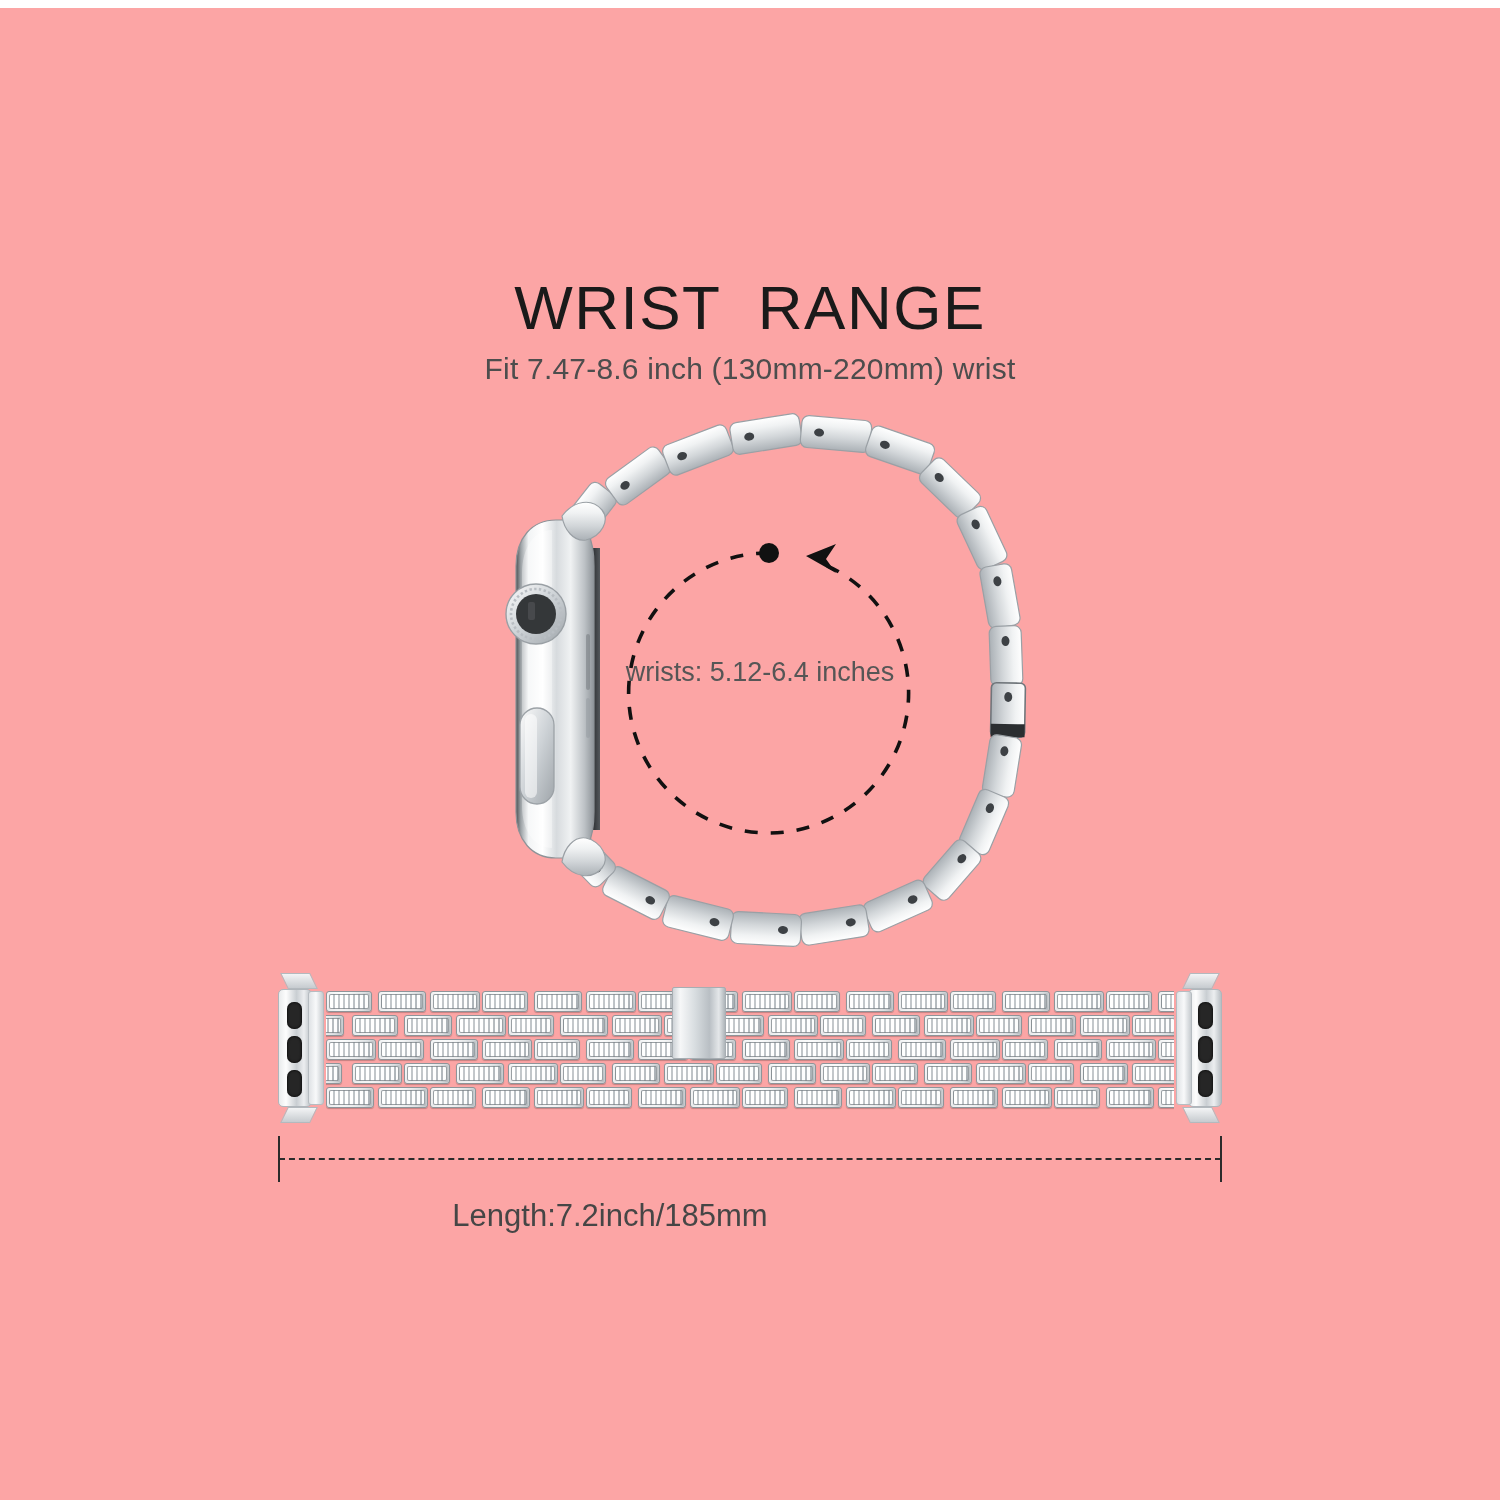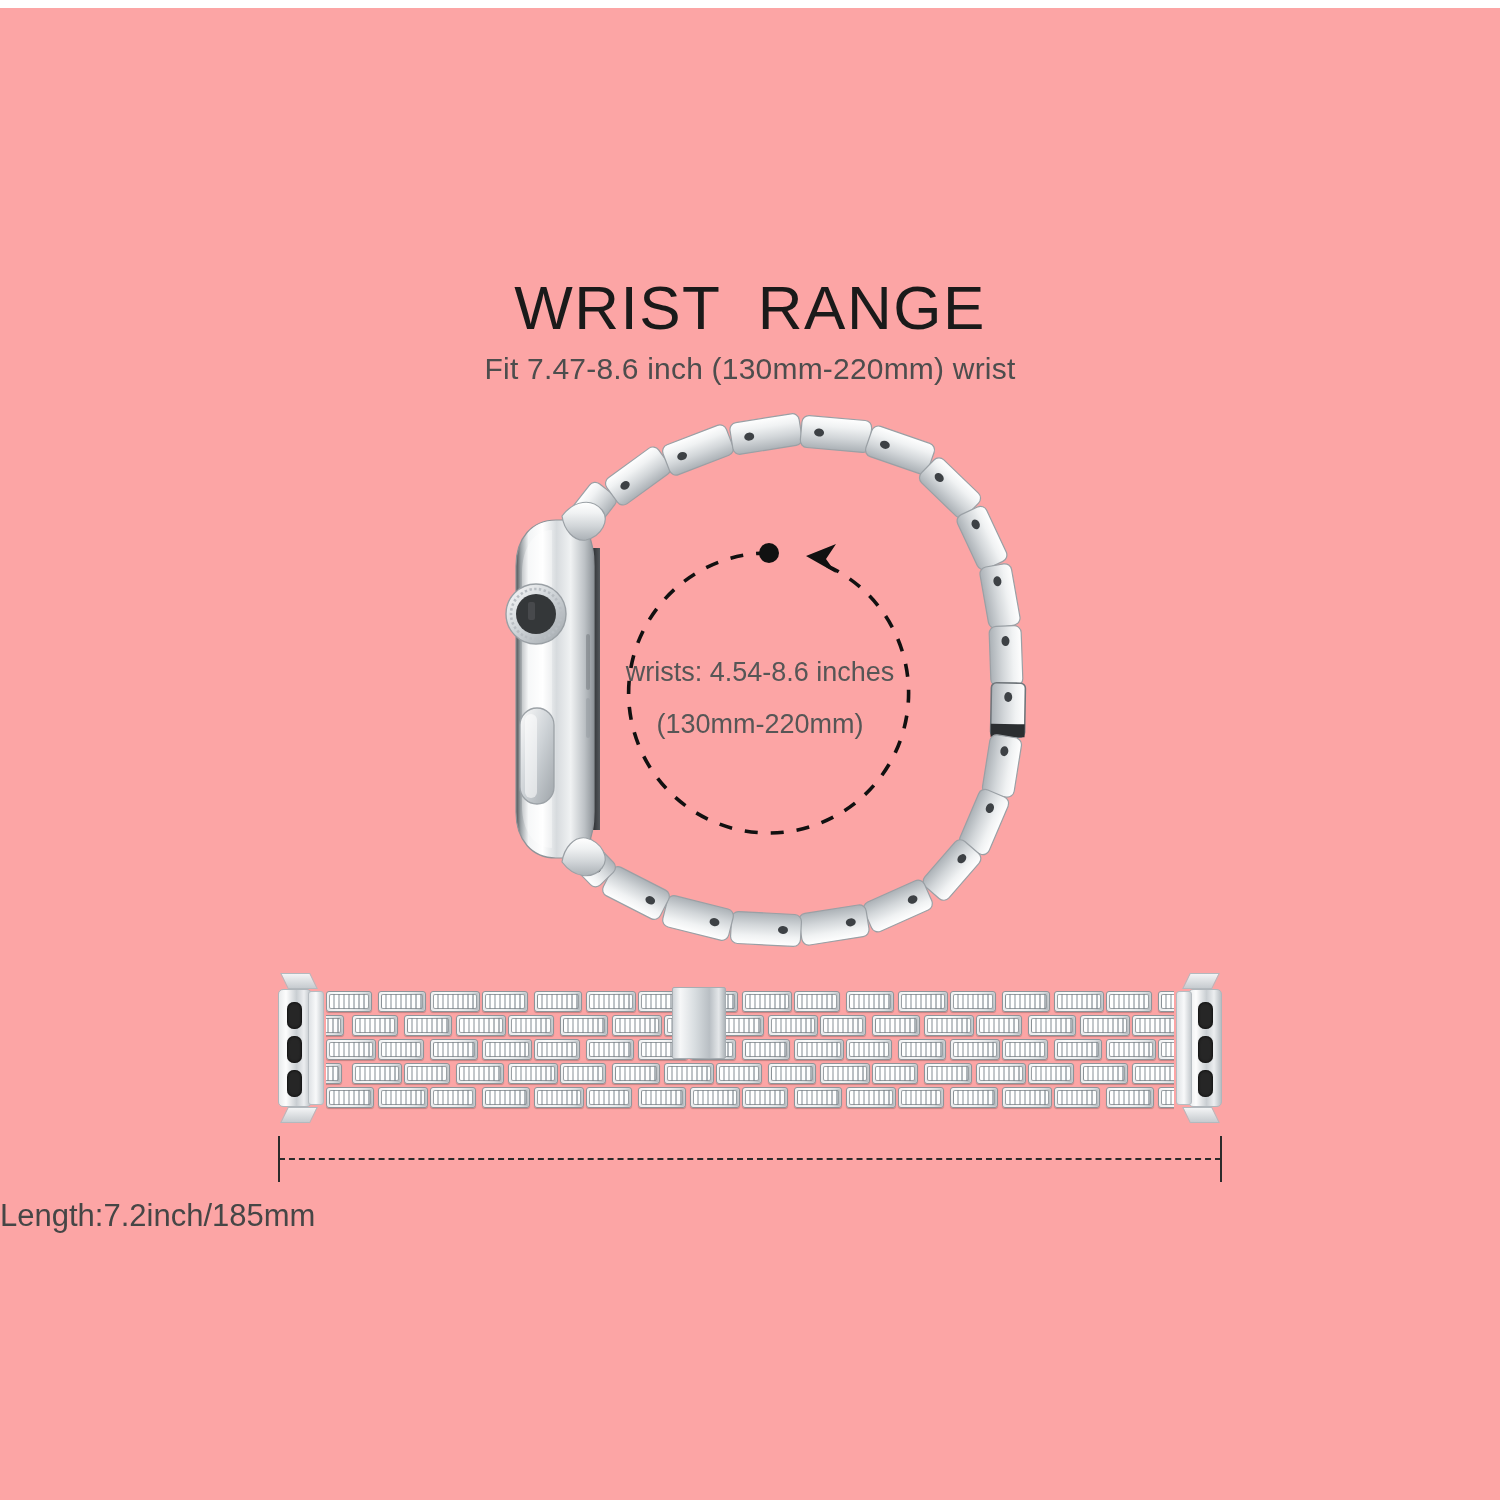--- a/index.html
+++ b/index.html
@@ -204,21 +204,21 @@
     left: 9px;
     top: 22px;
     width: 942px;
     height: 0;
     border-top: 2px dashed #2b2b2b;
   }
   .length-label {
     position: absolute;
     left: 0; top: 1190px;
     width: 1220px;
-    text-align: left;
+    text-align: center;
     font-size: 31px;
     color: #464646;
   }
 
   
   .watch-case-svg {
     position: absolute;
     left: 0; top: 0;
     width: 580px; height: 580px;
     overflow: visible;
@@ -407,22 +407,21 @@
                A 140 140 0 1 0 348 164" fill="none" stroke="#111111" stroke-width="3.6" stroke-dasharray="13 13" stroke-linecap="butt"></path>
 
       <circle cx="299" cy="155" r="10" fill="#111111"></circle>
 
       <g>
         <path d="M 336 158 L 366 146 L 356 161 L 366 175 Z" fill="#111111"></path>
       </g>
     </svg>
 
     <div class="circle-label">
-      <span class="l1">wrists: 4.54-8.6 inches</span>
-      <span class="l2">(130mm-220mm)</span>
+      <span class="l1">wrists: 5.12-6.4 inches</span>
     </div>
   </div>
 
   <div id="strap">
 
     <div class="lug lug-left">
       <div class="lug-tip" style="left:6px; top:0; transform:skewX(26deg);"></div>
       <div class="lug-body">
         <div class="lug-slot" style="left:8px; top:12px;"></div>
         <div class="lug-slot" style="left:8px; top:46px;"></div>

